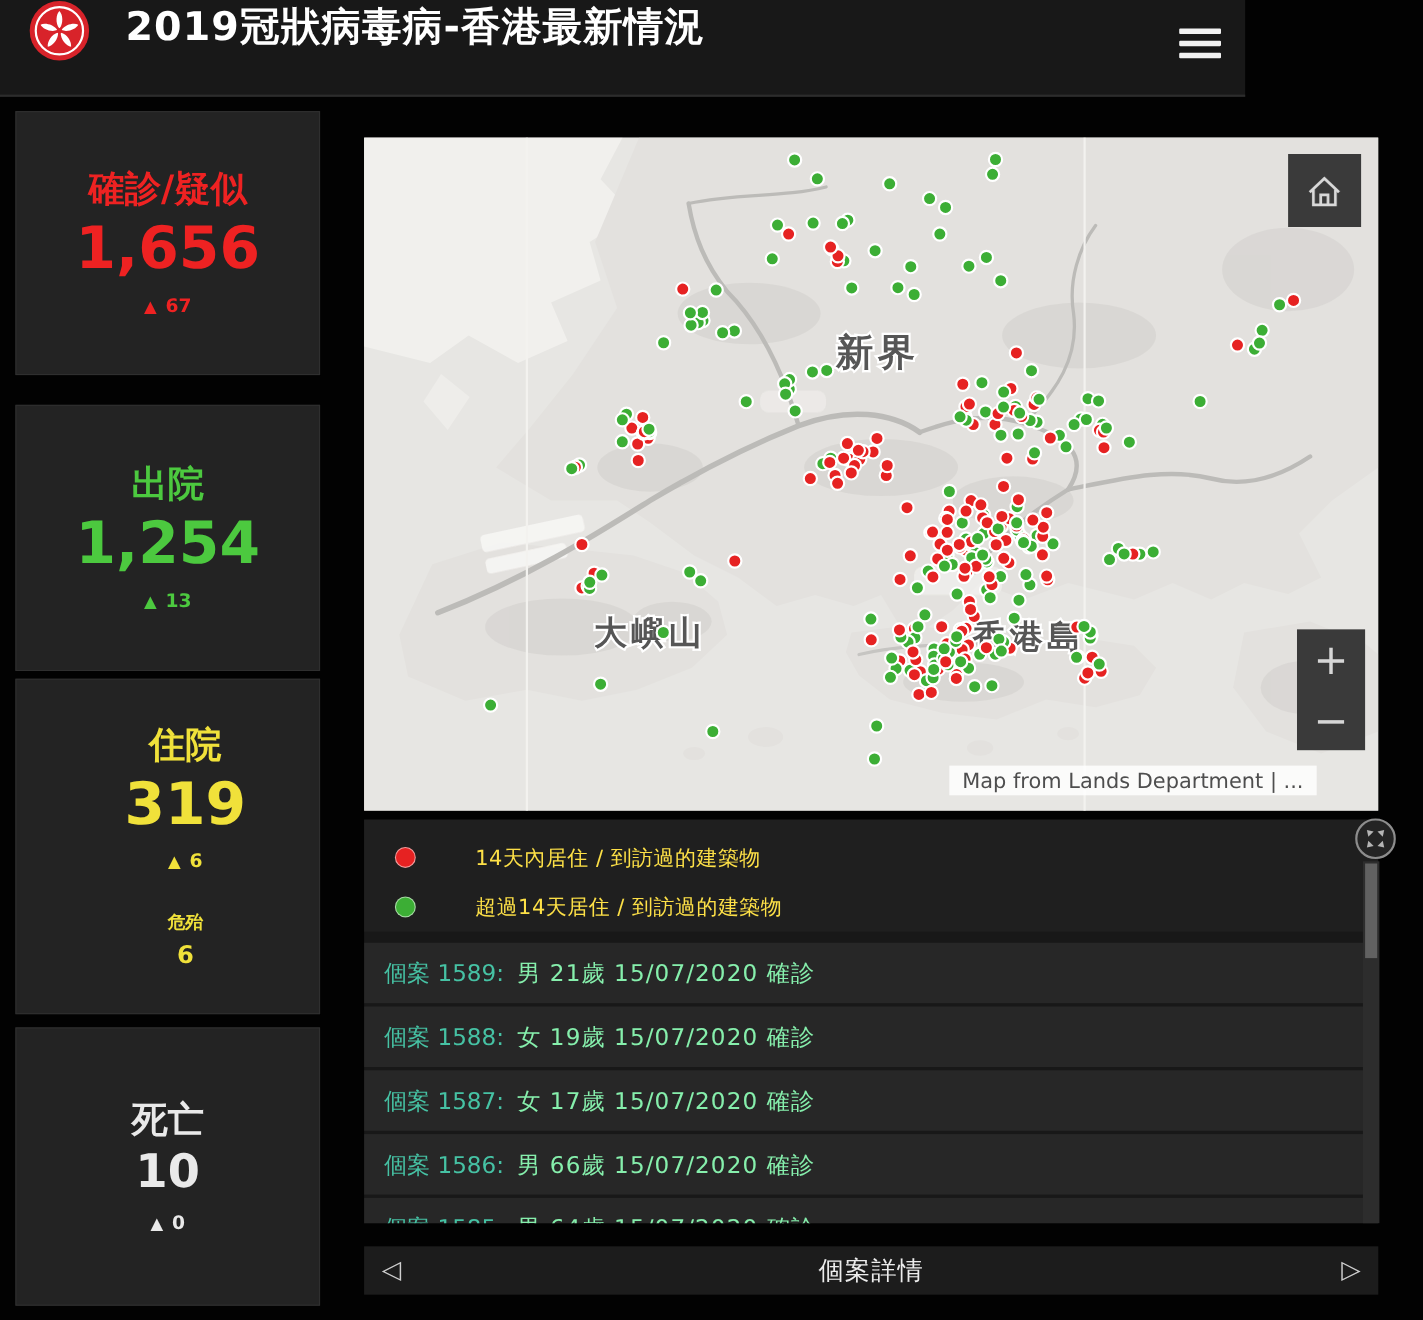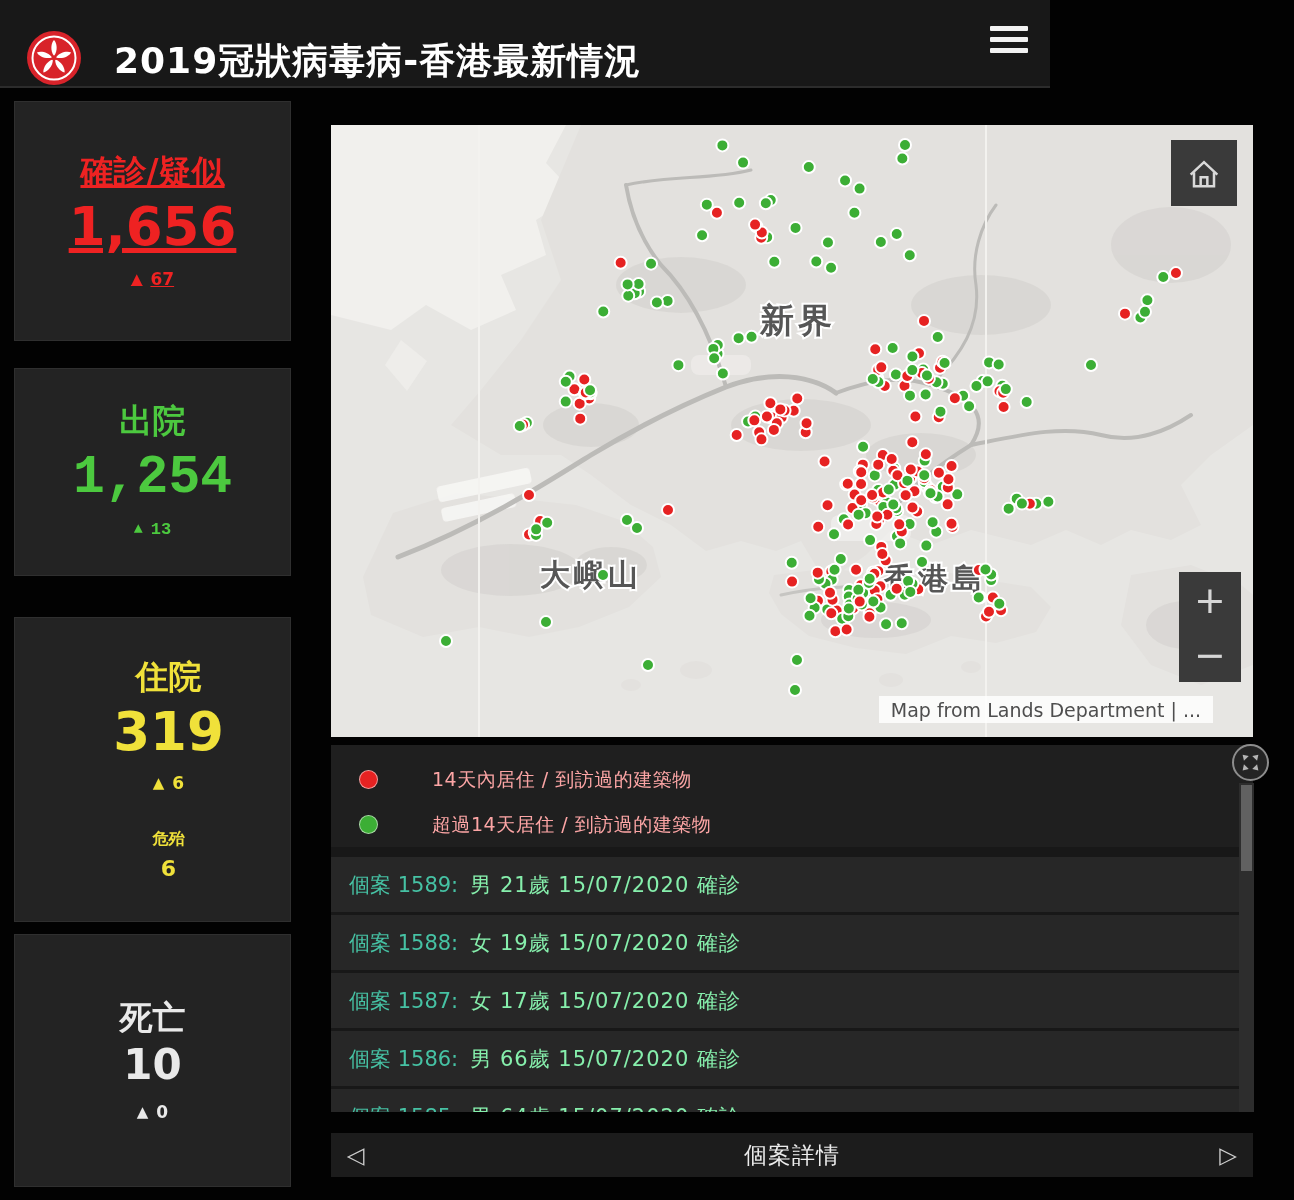--- a/index.html
+++ b/index.html
@@ -1,59 +1,59 @@
 <!DOCTYPE html>
 <html><head>
 <meta charset="utf-8">
 <style>
   html,body{margin:0;padding:0;background:#000;}
   #app{position:relative;width:1294px;height:1200px;background:#020202;overflow:hidden;
        font-family:"DejaVu Sans","Liberation Sans",sans-serif;}
 
   
-  .header{position:absolute;left:0;top:0;width:1050px;height:88px;background:#181818;
-          border-bottom:2px solid #2c2c2c;display:flex;align-items:flex-end;box-sizing:border-box;}
+  .header{position:absolute;left:0;top:0;width:1132px;height:88px;background:#181818;
+          border-bottom:2px solid #2c2c2c;display:flex;align-items:flex-start;box-sizing:border-box;}
   .logo{margin-left:26px;width:56px;height:56px;flex:0 0 auto;}
   .app-title{margin-left:32px;color:#ffffff;font-size:36px;font-weight:600;letter-spacing:1px;white-space:nowrap;}
   .hamburger{position:absolute;right:22px;top:26px;width:38px;height:34px;cursor:pointer;}
   .hamburger div{height:5px;background:#f2f2f2;border-radius:1px;margin-bottom:6px;}
 
   
   .card{position:absolute;left:14px;width:277px;background:#232323;border:1px solid #2f2f2f;
         box-sizing:border-box;display:flex;flex-direction:column;align-items:center;justify-content:center;text-align:center;}
   #card-0{top:101px;height:240px;}
-  #card-1{top:368px;height:208px;font-family:Liberation Mono, monospace;}
+  #card-1{top:368px;height:242px;}
   #card-2{top:617px;height:305px;padding-left:32px;}
   #card-3{top:934px;height:253px;}
   .stat-label{font-size:33px;font-weight:600;line-height:1.15;}
   .stat-value{font-size:53px;font-weight:700;line-height:1.05;margin-top:8px;}
   #card-3 .stat-value{font-size:42px;margin-top:6px;text-align:center;}
   .stat-delta{font-size:17px;font-weight:600;margin-top:14px;display:flex;align-items:center;gap:8px;}
   .stat-delta .tri{font-size:15px;}
   .stat-extra-label{font-size:16px;font-weight:600;margin-top:36px;}
   .stat-extra-value{font-size:22px;font-weight:600;margin-top:6px;}
 
   
   .map{position:absolute;left:331px;top:125px;width:922px;height:612px;background:#e7e6e3;overflow:hidden;}
   .map svg{display:block;}
   .home-btn{position:absolute;top:15px;right:16px;width:66px;height:66px;background:#3a3a3a;
             display:flex;align-items:center;justify-content:center;cursor:pointer;}
   .zoomctl{position:absolute;left:848px;top:447px;width:62px;height:110px;background:#3a3a3a;
            display:flex;flex-direction:column;}
   .zoombtn{flex:1;display:flex;align-items:center;justify-content:center;color:#d6d6d6;
            font-size:38px;font-weight:400;cursor:pointer;line-height:1;}
-  .attrib{position:absolute;right:40px;bottom:14px;height:27px;background:rgba(255,255,255,.82);
+  .attrib{position:absolute;right:56px;bottom:14px;height:27px;background:rgba(255,255,255,.82);
           color:#4e4e4e;font-size:19px;display:flex;align-items:center;padding:0 12px;white-space:nowrap;}
 
   
   .list-panel{position:absolute;left:331px;top:745px;width:922px;height:367px;background:#181818;overflow:hidden;}
   .legend-row{height:45px;display:flex;align-items:center;padding-left:28px;}
   .legend-block{padding-top:12px;background:#1f1f1f;}
   .legend-dot{width:19px;height:19px;border-radius:50%;margin-right:54px;flex:0 0 auto;border:1px solid rgba(255,255,255,.55);box-sizing:border-box;}
-  .legend-label{color:#fca5a5;font-size:19px;letter-spacing:.5px;}
+  .legend-label{color:#fde047;font-size:19px;letter-spacing:.5px;}
   #case-list{margin-top:10px;}
   .case-row{height:55px;background:#272727;margin-bottom:3px;display:flex;align-items:center;
             padding-left:18px;font-size:21px;cursor:pointer;}
   .case-id{color:#46c2a4;margin-right:12px;font-weight:500;white-space:nowrap;}
   .case-detail{color:#86efac;white-space:nowrap;letter-spacing:1px;}
 
   .expand-btn{position:absolute;left:1232px;top:744px;width:37px;height:37px;border-radius:50%;
               background:#242424;border:2px solid #8d8d8d;box-sizing:border-box;z-index:6;
               display:flex;align-items:center;justify-content:center;cursor:pointer;}
   .scrollbar{position:absolute;left:1239px;top:783px;width:15px;height:329px;background:#2d2d2d;z-index:5;}
@@ -96,21 +96,21 @@
       </g>
     </svg>
     <div class="app-title">2019冠狀病毒病-香港最新情況</div>
     <div class="hamburger">
       <div></div>
         <div></div>
         <div></div>
     </div>
   </div>
 
-  <div class="card" id="card-0" style="color: rgb(238, 34, 34); text-decoration: underline;">
+  <div class="card" id="card-0" style="color: rgb(238, 34, 34);">
     <div class="stat-label">確診/疑似</div>
     <div class="stat-value">1,656</div>
     <div class="stat-delta">
       <span class="tri">▲</span>
       <span>67</span>
     </div>
   </div>
 
   <div class="card" id="card-1" style="color: rgb(76, 201, 63);">
     <div class="stat-label">出院</div>

